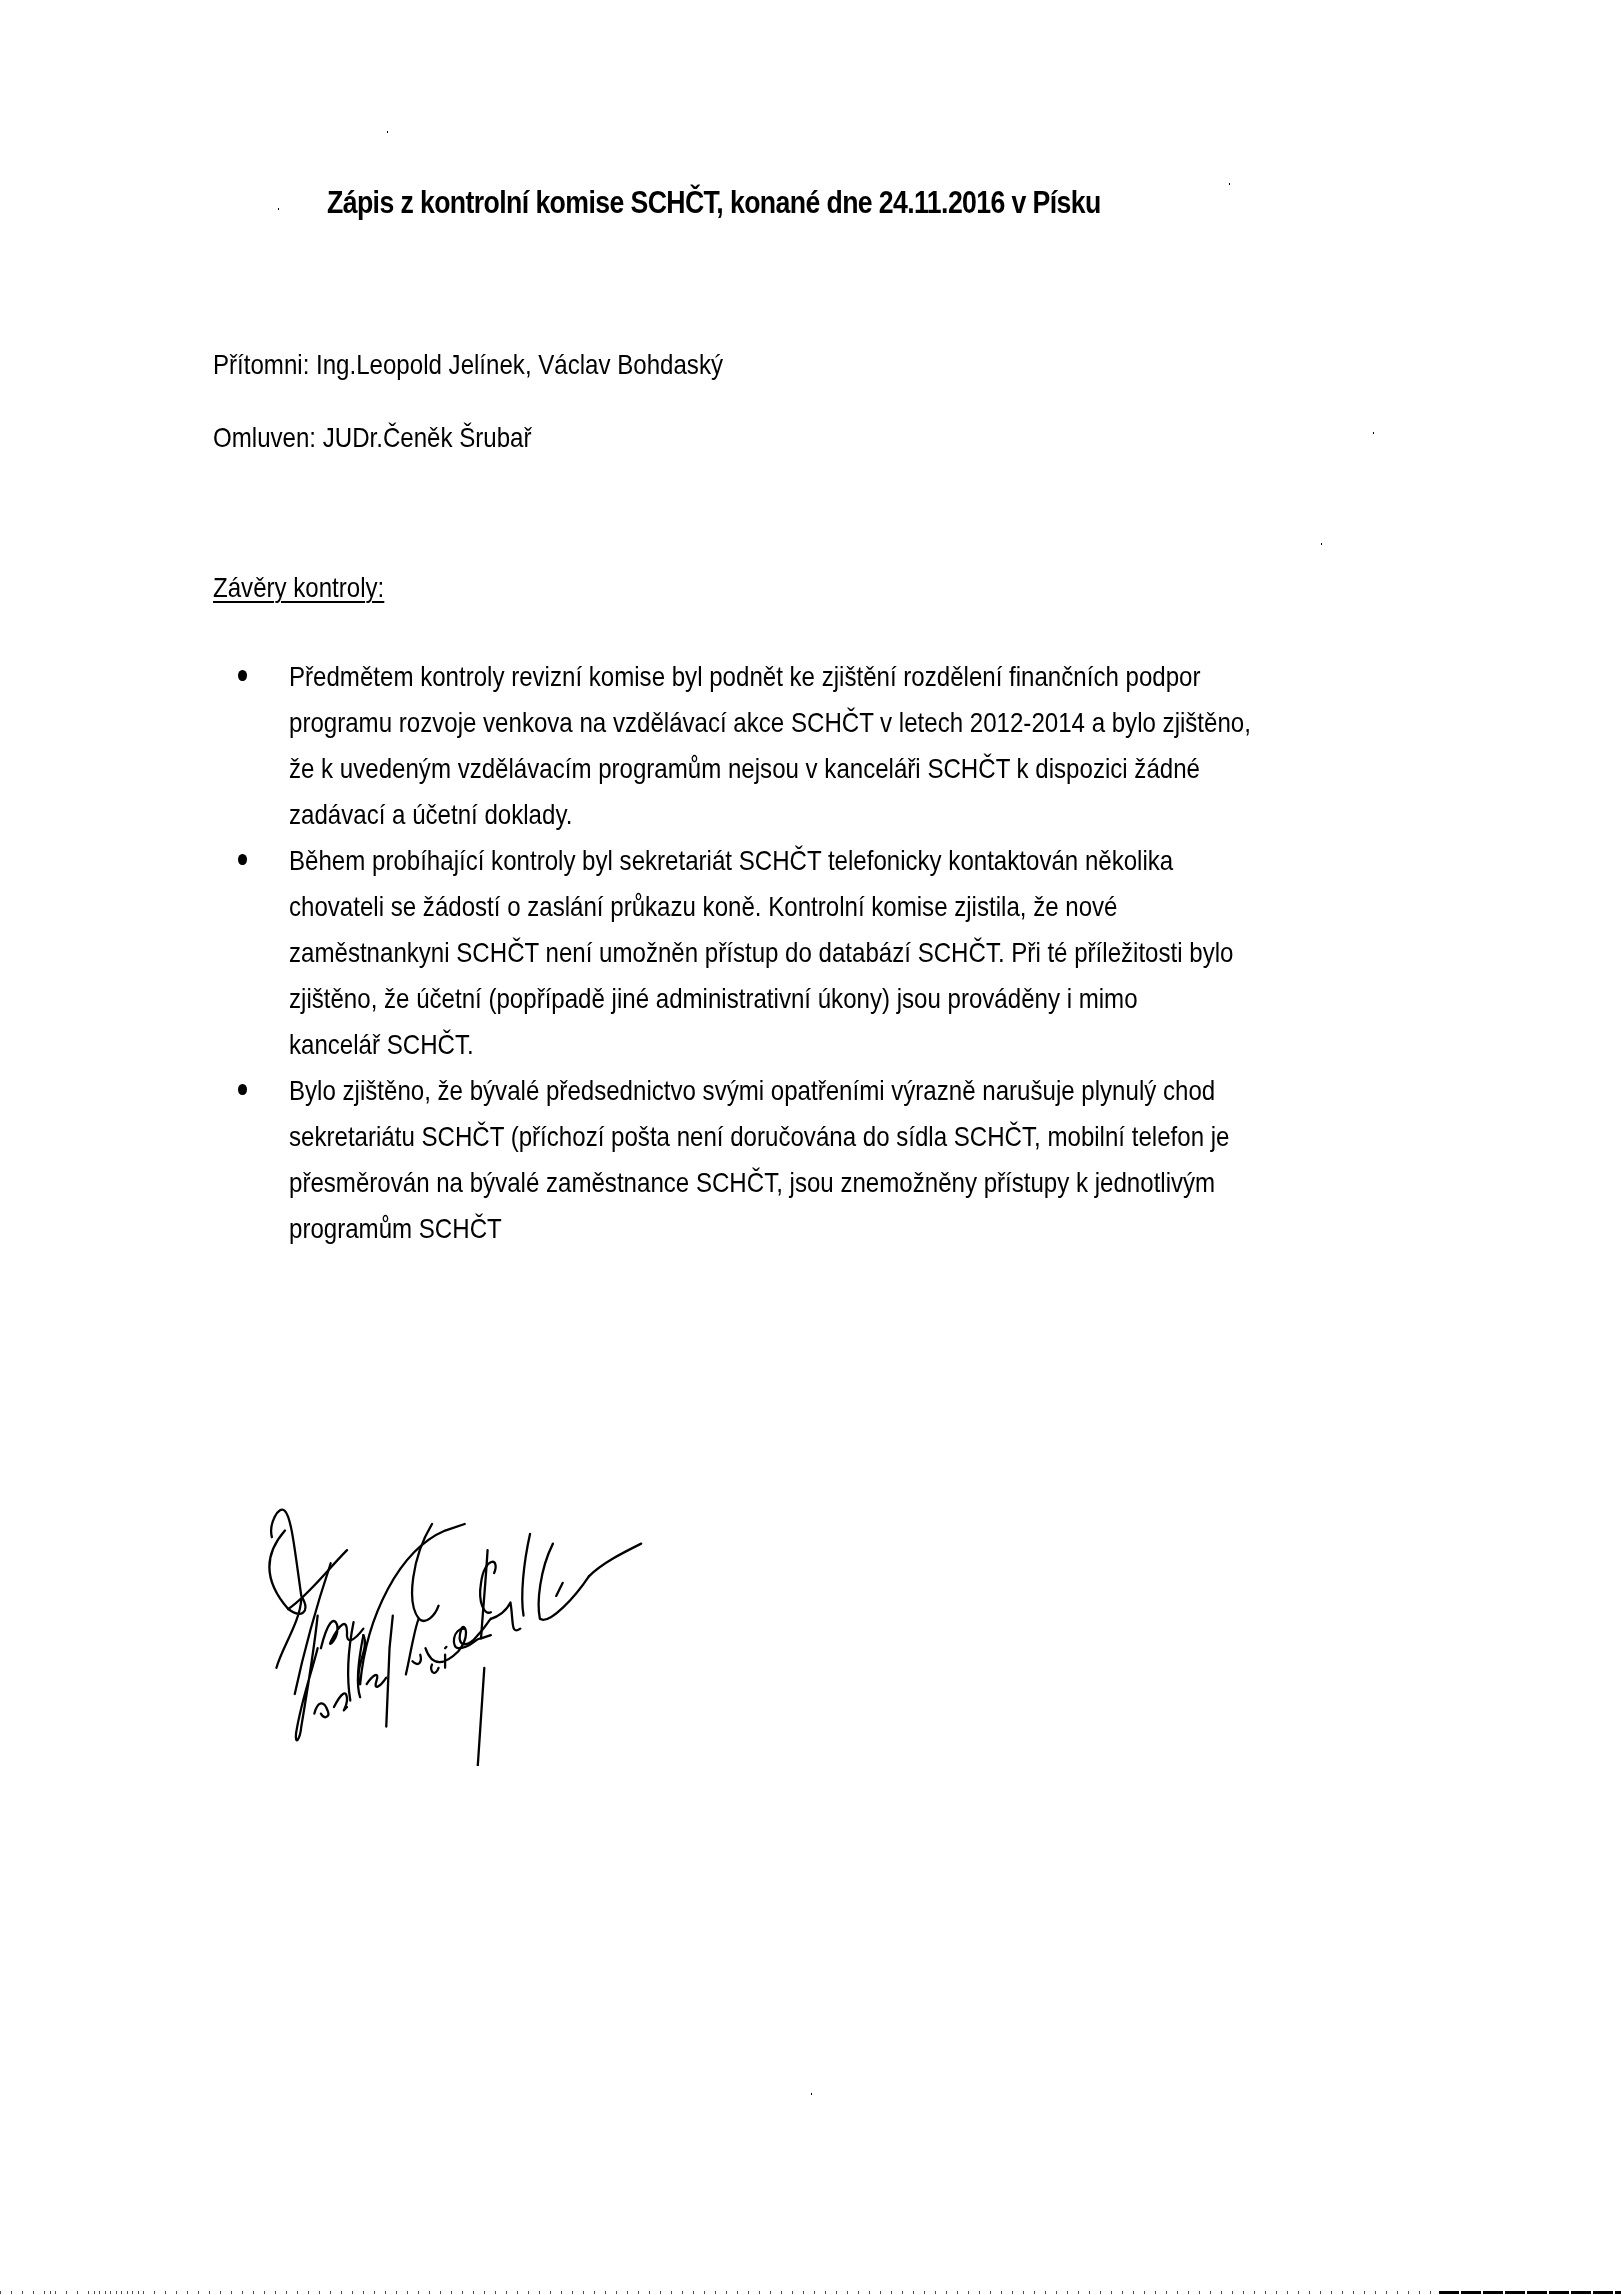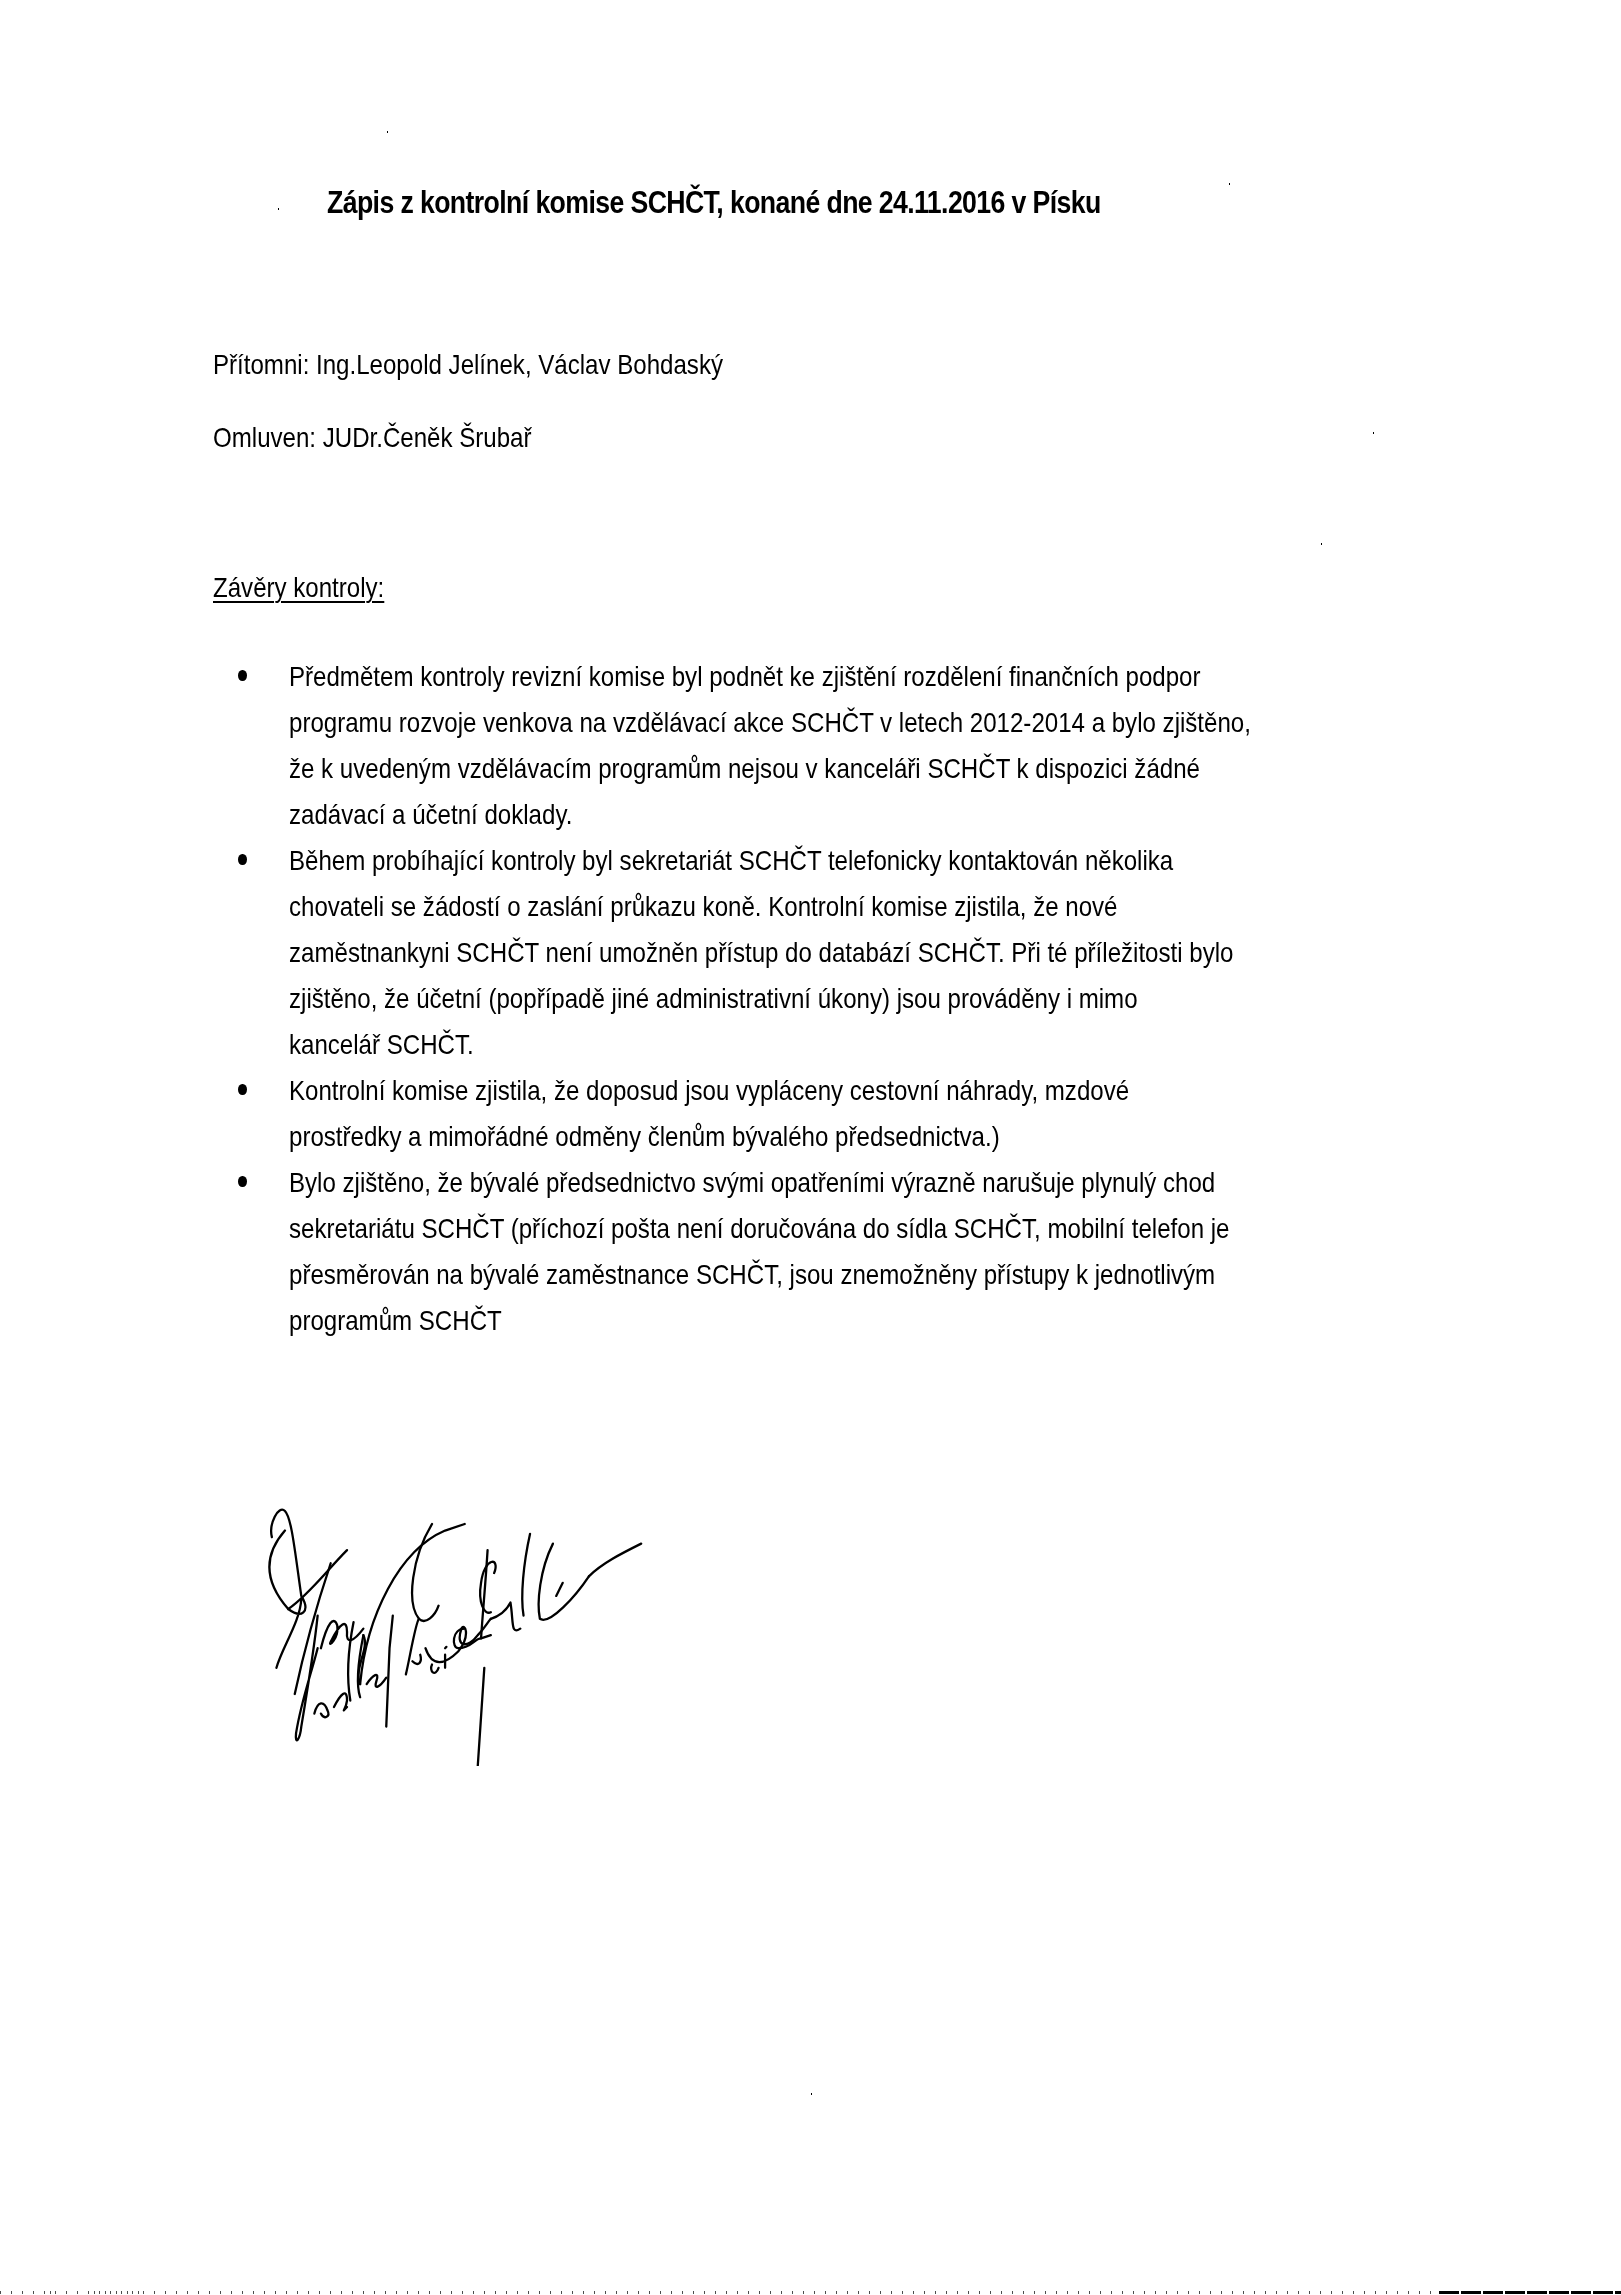--- a/index.html
+++ b/index.html
@@ -134,25 +134,20 @@
       <li class="bullet-item">
         <span class="bullet-dot"></span>
         <span class="bullet-line">Během probíhající kontroly byl sekretariát SCHČT telefonicky kontaktován několika</span>
         <span class="bullet-line">chovateli se žádostí o zaslání průkazu koně. Kontrolní komise zjistila, že nové</span>
         <span class="bullet-line">zaměstnankyni SCHČT není umožněn přístup do databází SCHČT. Při té příležitosti bylo</span>
         <span class="bullet-line">zjištěno, že účetní (popřípadě jiné administrativní úkony) jsou prováděny i mimo</span>
         <span class="bullet-line">kancelář SCHČT.</span>
       </li>
       <li class="bullet-item">
         <span class="bullet-dot"></span>
-        <span class="bullet-line">Kontrolní komise zjistila, že doposud jsou vypláceny cestovní náhrady, mzdové</span>
-        <span class="bullet-line">prostředky a mimořádné odměny členům bývalého předsednictva.)</span>
-      </li>
-      <li class="bullet-item">
-        <span class="bullet-dot"></span>
         <span class="bullet-line">Bylo zjištěno, že bývalé předsednictvo svými opatřeními výrazně narušuje plynulý chod</span>
         <span class="bullet-line">sekretariátu SCHČT (příchozí pošta není doručována do sídla SCHČT, mobilní telefon je</span>
         <span class="bullet-line">přesměrován na bývalé zaměstnance SCHČT, jsou znemožněny přístupy k jednotlivým</span>
         <span class="bullet-line">programům SCHČT</span>
       </li>
     </ul>
 
   <svg class="signature" viewBox="0 0 1100 480">
     <g fill="none" stroke="#000" stroke-width="3.5" stroke-linecap="round" stroke-linejoin="round">
       <g>

